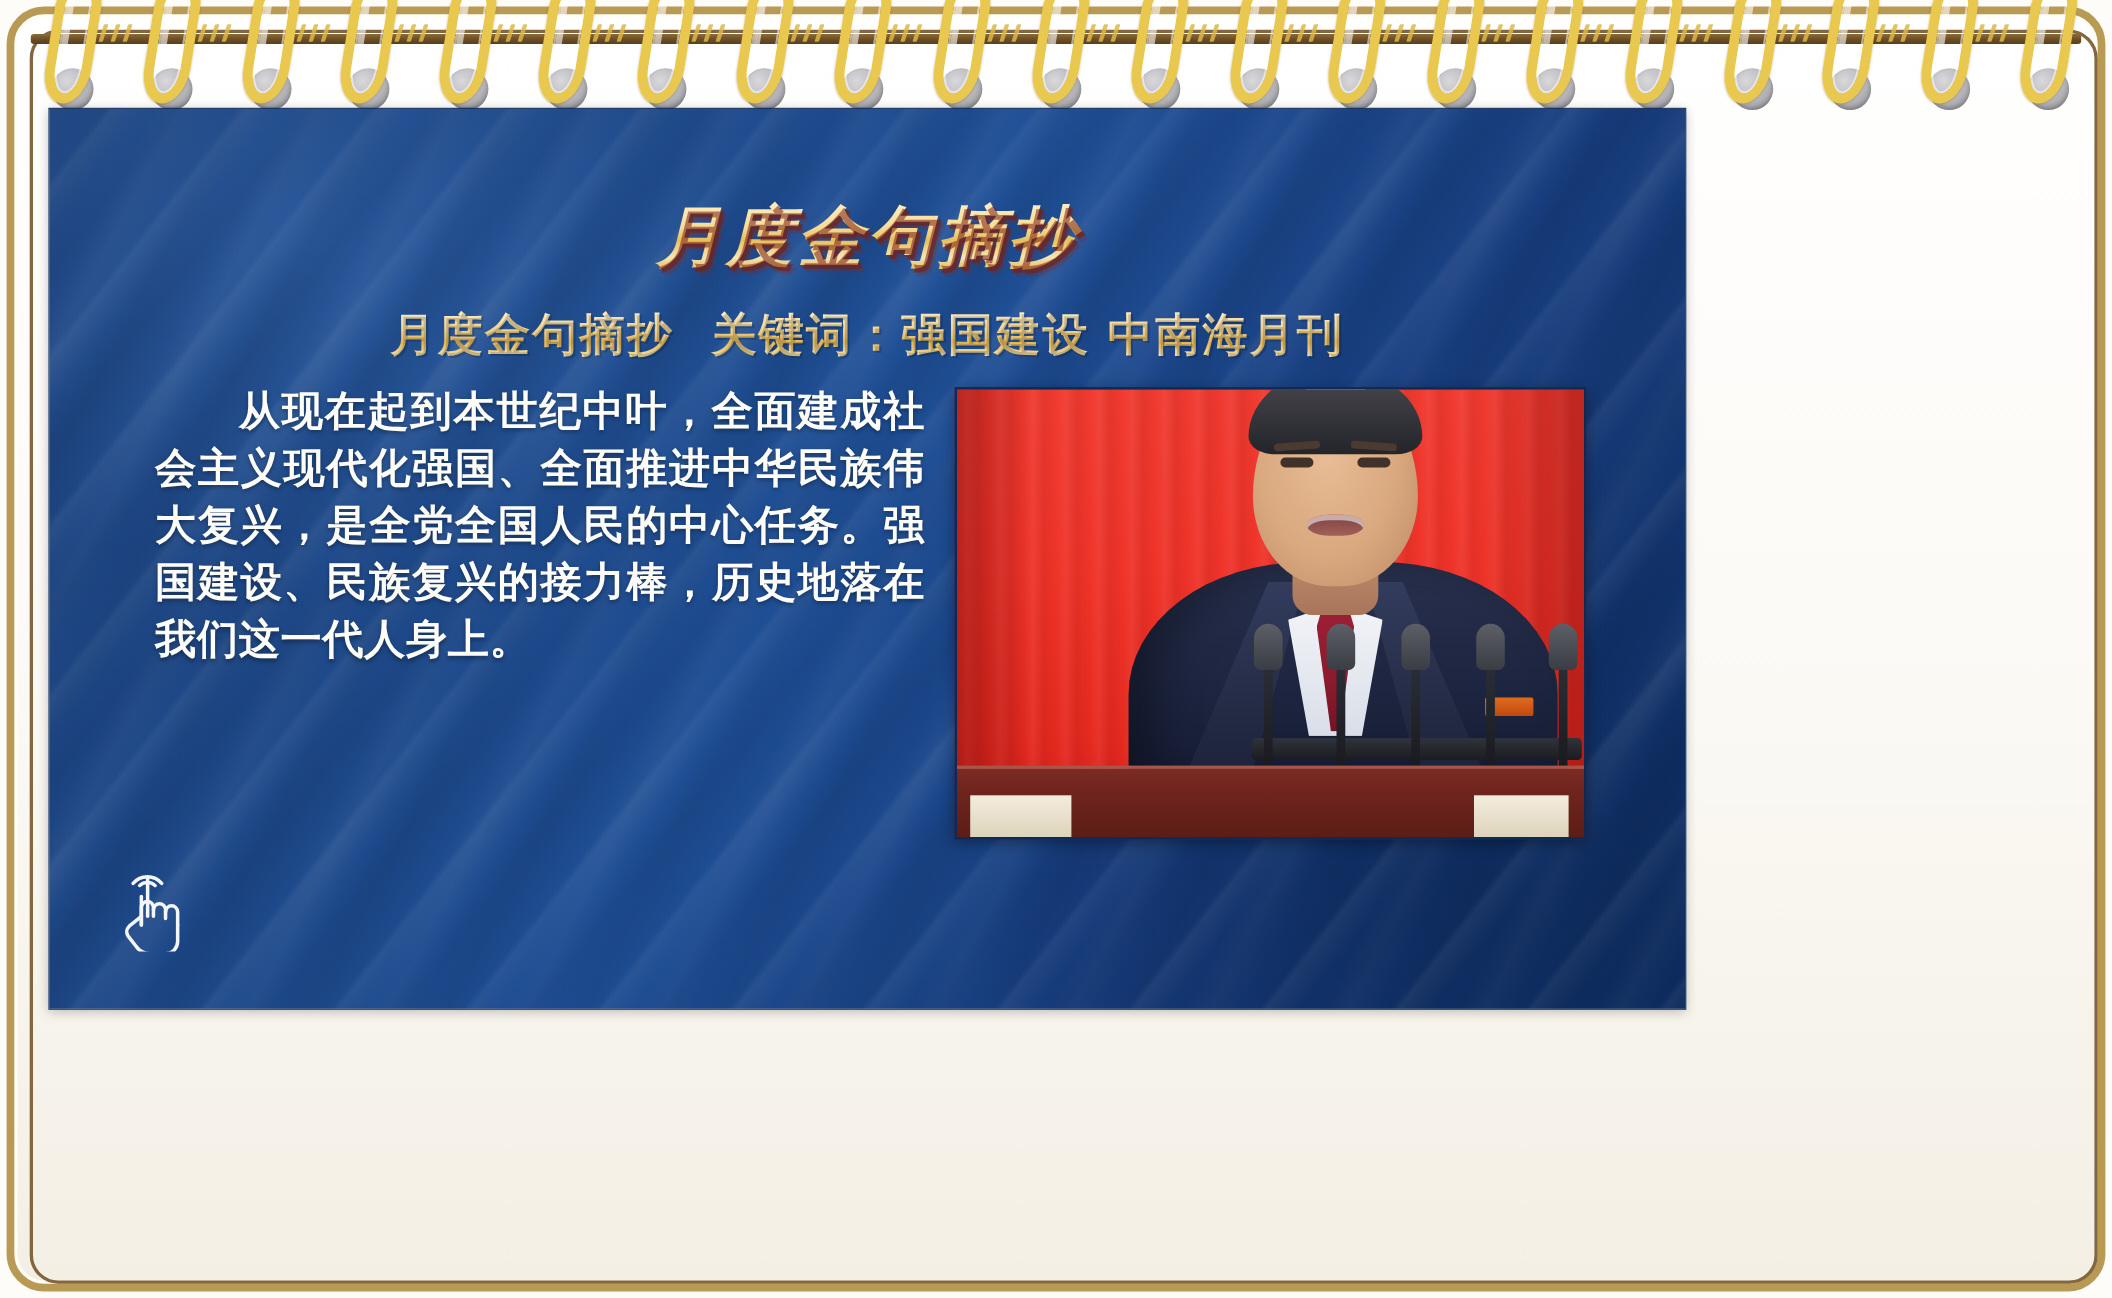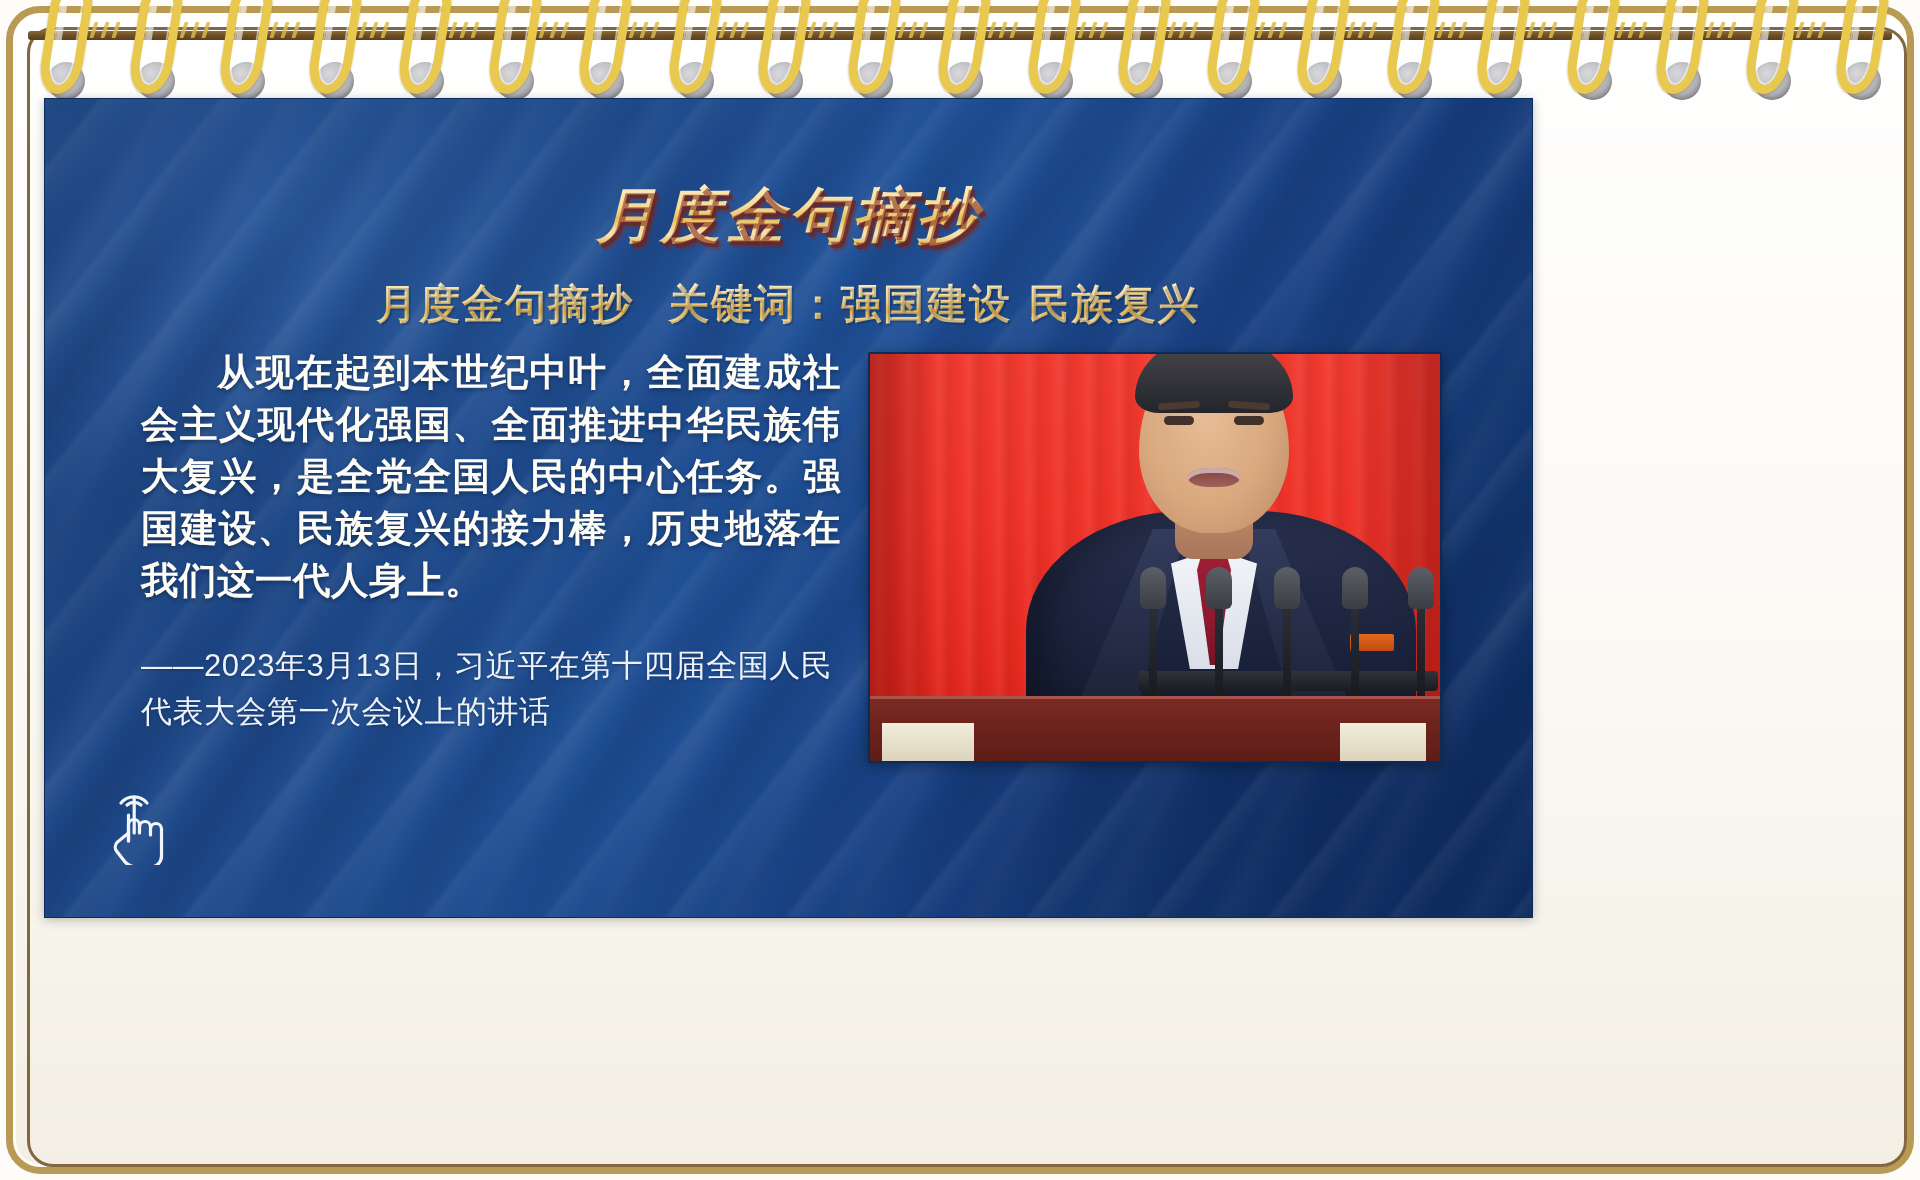--- a/index.html
+++ b/index.html
@@ -211,21 +211,21 @@
   #masthead-sub .gap { display:inline-block; width: 34px; }
 
   
   #quote-col {
     position: absolute;
     left: 96px;
     top: 250px;
     width: 700px;
   }
   #quote-body {
-    font-family: Liberation Mono, monospace;
+    font-family: Liberation Serif, serif;
     font-weight: 700;
     font-size: 37.5px;
     line-height: 52px;
     color: #fdfcf6;
     text-indent: 76px;
     text-shadow: 0 2px 4px rgba(0,0,0,.35);
     letter-spacing: .5px;
     text-align: justify;
   }
   #quote-attr {
@@ -522,27 +522,26 @@
 
   <div id="slide">
     <div class="glow-tl"></div>
     <div class="glow-br"></div>
     <div class="satin"></div>
     <div class="satin2"></div>
 
     <div id="masthead">
       <div id="masthead-title">月度金句摘抄</div>
       <div id="masthead-sub">
-        <span>月度金句摘抄</span><span class="gap"></span><span>关键词：强国建设  民族复兴</span>
+        <span>月度金句摘抄</span><span class="gap"></span><span>关键词：强国建设  中南海月刊</span>
       </div>
     </div>
 
     <div id="quote-col">
       <div id="quote-body">从现在起到本世纪中叶，全面建成社会主义现代化强国、全面推进中华民族伟大复兴，是全党全国人民的中心任务。强国建设、民族复兴的接力棒，历史地落在我们这一代人身上。</div>
-      <div id="quote-attr">——2023年3月13日，习近平在第十四届全国人民代表大会第一次会议上的讲话</div>
     </div>
 
     <div id="photo-frame">
       <div class="curtain"></div>
       <div class="curtain-shadow-l"></div>
       <div class="curtain-shadow-r"></div>
 
       <div class="figure">
         <div class="suit"></div>
         <div class="lapel-l"></div>

